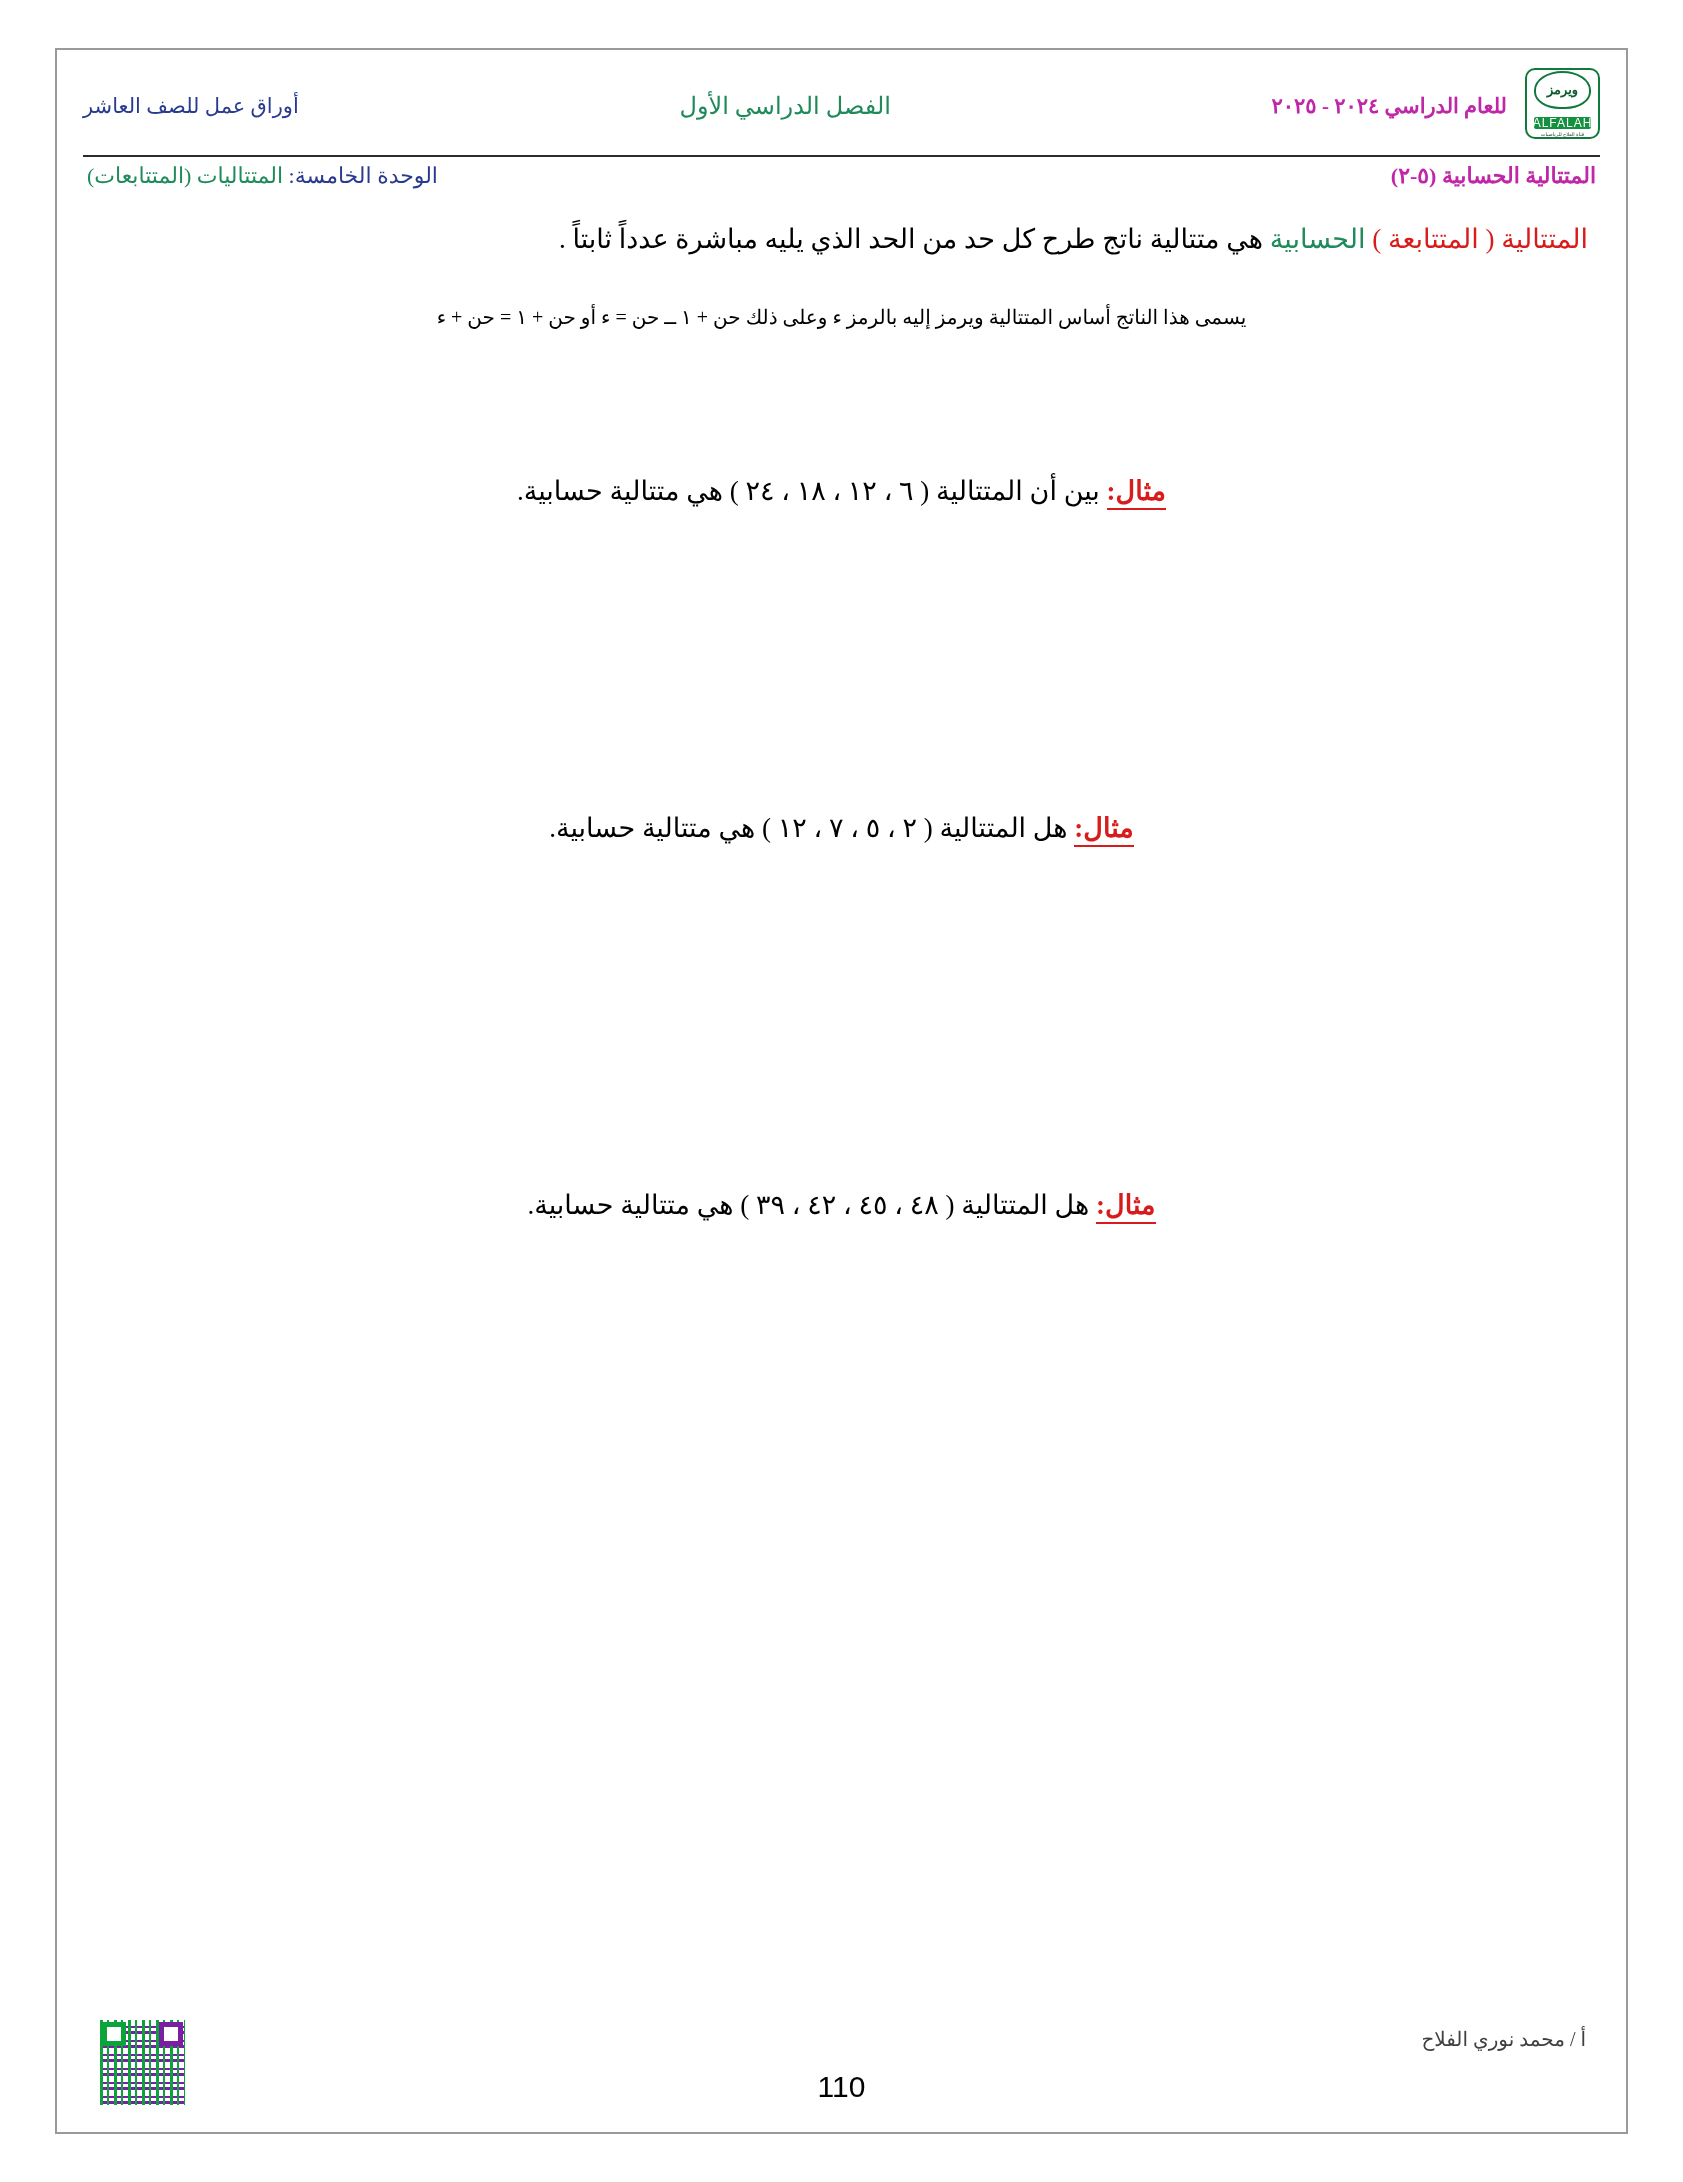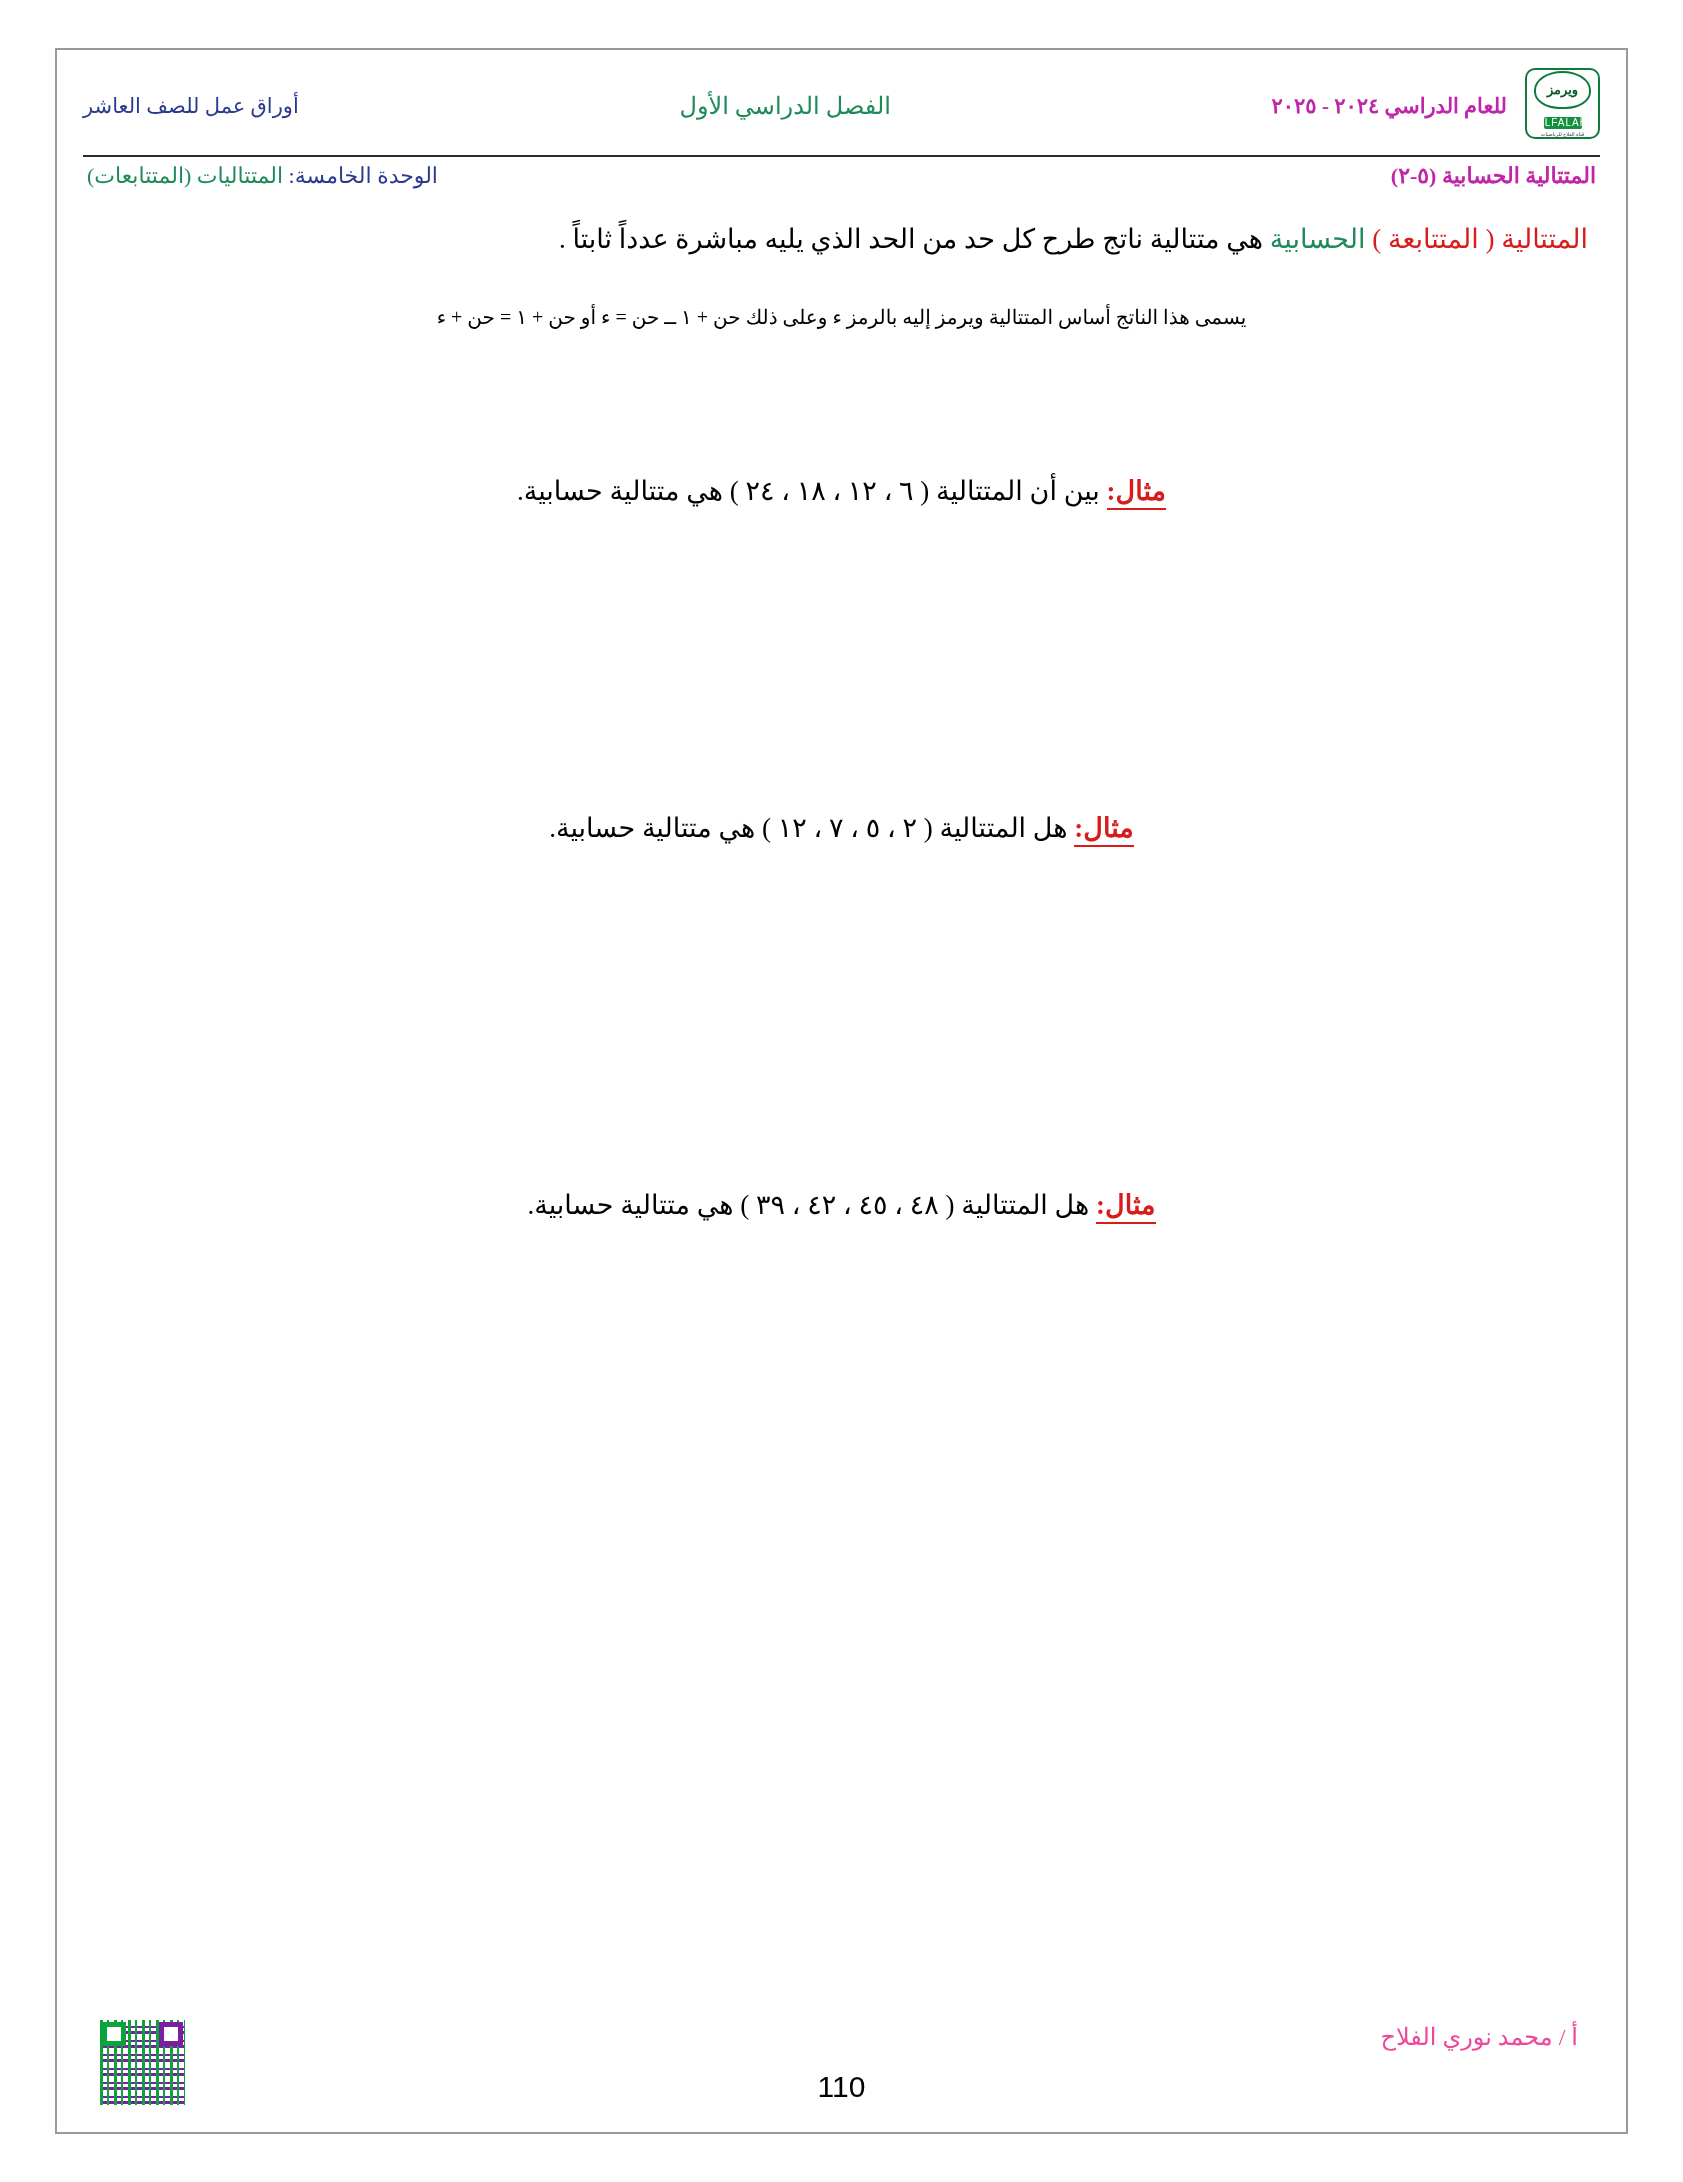--- a/index.html
+++ b/index.html
@@ -90,26 +90,26 @@
     display: flex;
     align-items: center;
     justify-content: center;
     font-size: 13px;
     font-weight: bold;
     color: #0b5c2e;
     line-height: 1;
   }
   .logo .band {
     margin-top: 8px;
-    width: 38px;
+    width: 57px;
     height: 12px;
     background: #13913f;
     border-radius: 2px;
     color: #ffffff;
-    font-size: 10px;
+    font-size: 12px;
     letter-spacing: 1px;
     display: flex;
     align-items: center;
     justify-content: center;
     font-family: "Liberation Sans", sans-serif;
   }
   .logo .sub {
     margin-top: 2px;
     font-size: 5px;
     color: #3a3a3a;
@@ -186,24 +186,24 @@
   
   .footer {
     position: absolute;
     left: 26px;
     right: 26px;
     bottom: 10px;
     height: 119px;
   }
   .teacher {
     position: absolute;
-    right: 22px;
+    right: 14px;
     bottom: 71px;
-    font-size: 24px;
-    color: #ec4899;
+    font-size: 20px;
+    color: #404040;
   }
   .page-number {
     position: absolute;
     left: 0;
     right: 0;
     bottom: 18px;
     text-align: center;
     font-size: 30px;
     font-family: "Liberation Sans", sans-serif;
     color: #000000;

